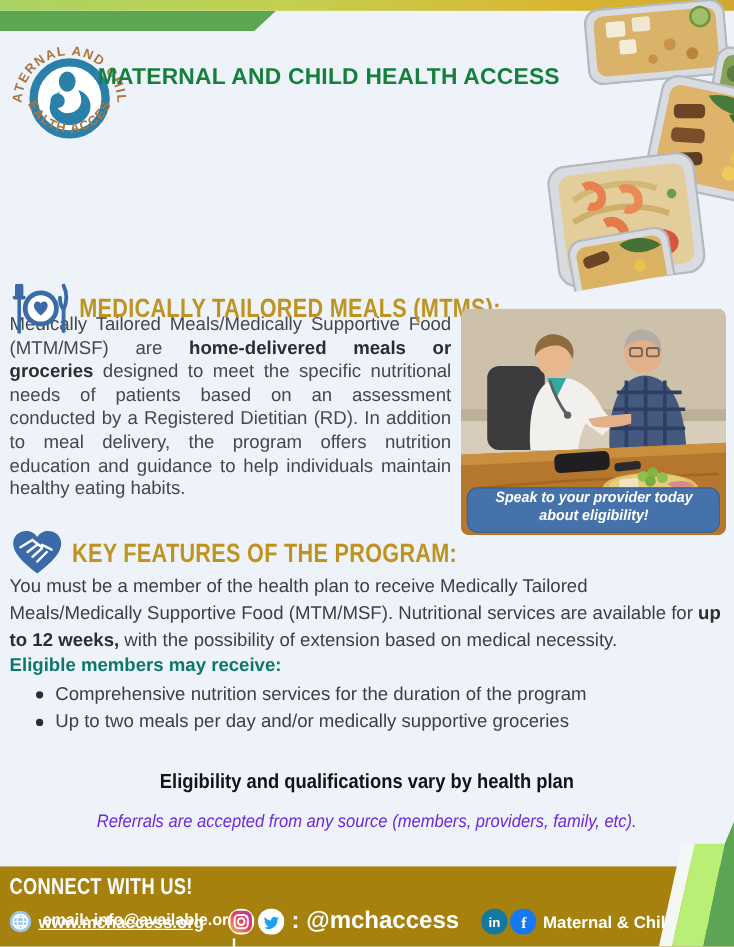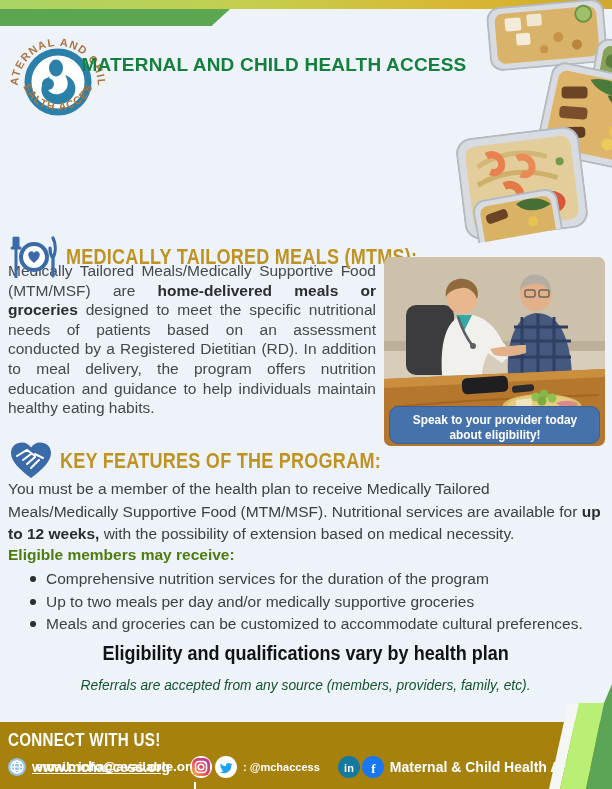--- a/index.html
+++ b/index.html
@@ -46,55 +46,55 @@
     position:absolute; left:8px; top:261px; width:368px;
     font-size:15.5px; line-height:19.6px; color:#45484b; text-align:justify;
   }
   .para-1 strong, .para-2 strong { color:#2b2d2f; }
   .para-2 {
     position:absolute; left:8px; top:478px; width:596px;
     font-size:15.5px; line-height:22.5px; color:#3d4043;
   }
   .list-intro {
     position:absolute; left:8px; top:546px; width:596px;
-    font-size:15.5px; font-weight:700; color:#4d7c0f;
+    font-size:15.5px; font-weight:700; color:#0f766e;
   }
   .bullet-list {
     position:absolute; left:30px; top:568px; width:570px; list-style:none;
   }
   .bullet-list li {
     font-size:15.5px; line-height:22.5px; color:#3d4043; position:relative; padding-left:16px;
   }
   .bullet-list li::before {
     content:""; position:absolute; left:0; top:8px; width:6px; height:6px;
     border-radius:50%; background:#2b2d2f;
   }
   
   .photo-figure {
     position:absolute; left:384px; top:257px; width:221px; height:189px;
     border-radius:7px; overflow:hidden; z-index:2;
   }
   .photo-badge {
     position:absolute; left:389px; top:406px; width:211px; height:38px;
     background:#4572ab; border:1.5px solid #3a618f; border-radius:9px; z-index:3;
-    display:flex; align-items:flex-end; justify-content:center; text-align:center;
+    display:flex; align-items:flex-start; justify-content:center; text-align:center;font-style:italic;
   }
   .photo-badge span {
     color:#ffffff; font-size:12.5px; font-weight:700; line-height:15px;
     display:inline-block; transform:scaleX(0.95); width:190px;
   }
   
   .eligibility-headline {
     position:absolute; left:0; top:642px; width:612px; text-align:center;
-    font-size:20px; font-weight:700; color:#121315;
+    font-size:17px; font-weight:700; color:#121315;
   }
   .eligibility-headline span { display:inline-block; transform:scaleX(0.9); }
   .referral-line {
     position:absolute; left:0; width:612px; text-align:center;
-    font-size:15px; font-style:italic; font-weight:500; color:#14532d;
+    font-size:15px; font-style:italic; font-weight:500; color:#6d28d9;
   }
   .referral-line span { display:inline-block; transform:scaleX(0.92); }
   .referral-1 { top:676px; }
   .referral-2 { top:697px; }
   
   .footer {
     position:absolute; left:0; top:722px; width:612px; height:67px;
     background:#a6810e; z-index:2;
   }
   .footer-row-1 {
@@ -106,21 +106,21 @@
     letter-spacing:0.3px;
   }
   .contact-label { color:#ffffff; font-size:13.5px; font-weight:700; white-space:nowrap; }
   .contact-divider { width:2px; height:20px; background:#ffffff; margin:0 3px; }
   .footer-row-2 {
     position:absolute; left:8px; top:34px; display:flex; align-items:center; gap:6px;
   }
   .website-link {
     color:#ffffff; font-size:14px; font-weight:700; text-decoration:underline; white-space:nowrap;
   }
-  .social-handle, .org-name { color:#ffffff; font-size:11px; font-weight:700; white-space:nowrap; }
+  .social-handle, .org-name { color:#ffffff; font-size:20px; font-weight:700; white-space:nowrap; }
   .org-name { font-size:14px; }
   .icon-circle { display:inline-flex; align-items:center; justify-content:center; }
   
   .corner-stripe { position:absolute; z-index:4; }
   .stripe-white { left:0; top:0; width:612px; height:789px;
     background:#f4f7f4; clip-path:polygon(549px 789px,560px 789px,579px 704px,568px 704px); }
   .stripe-light { left:0; top:0; width:612px; height:789px;
     background:#b9ef75; clip-path:polygon(560px 789px,586px 789px,604px 703px,579px 703px); }
   .stripe-dark { left:0; top:0; width:612px; height:789px;
     background:#5da556; clip-path:polygon(586px 789px,612px 789px,612px 684px,604px 703px); }
@@ -273,21 +273,20 @@
       <path d="M 8,14 L 18,8 L 26,14 M 14,18 L 22,12 M 18,22 L 26,15 M 22,26 L 30,18 M 26,12 L 34,16" stroke="#ffffff" stroke-width="2" fill="none" stroke-linecap="round"></path>
     </svg>
     <span class="section-heading">KEY FEATURES OF THE PROGRAM:</span>
   </div>
 
   <p class="para-2"><span> You must be a member of the health plan to receive Medically Tailored Meals/Medically Supportive Food  (MTM/MSF). Nutritional services are available for </span><strong>up to 12 weeks,</strong><span> with the possibility of extension based on medical necessity.</span></p>
   <div class="list-intro">Eligible members may receive:</div>
   <ul class="bullet-list">
     <li>Comprehensive nutrition services for the duration of the program</li>
     <li>Up to two meals per day and/or medically supportive groceries</li>
-    <li>Meals and groceries can be customized to accommodate cultural preferences.</li>
   </ul>
 
   <div class="eligibility-headline">
     <span>Eligibility and qualifications vary by health plan</span>
   </div>
   <div class="referral-line referral-1">
     <span>Referrals are accepted from any source (members, providers, family, etc).</span>
   </div>
 
   <div class="footer">

